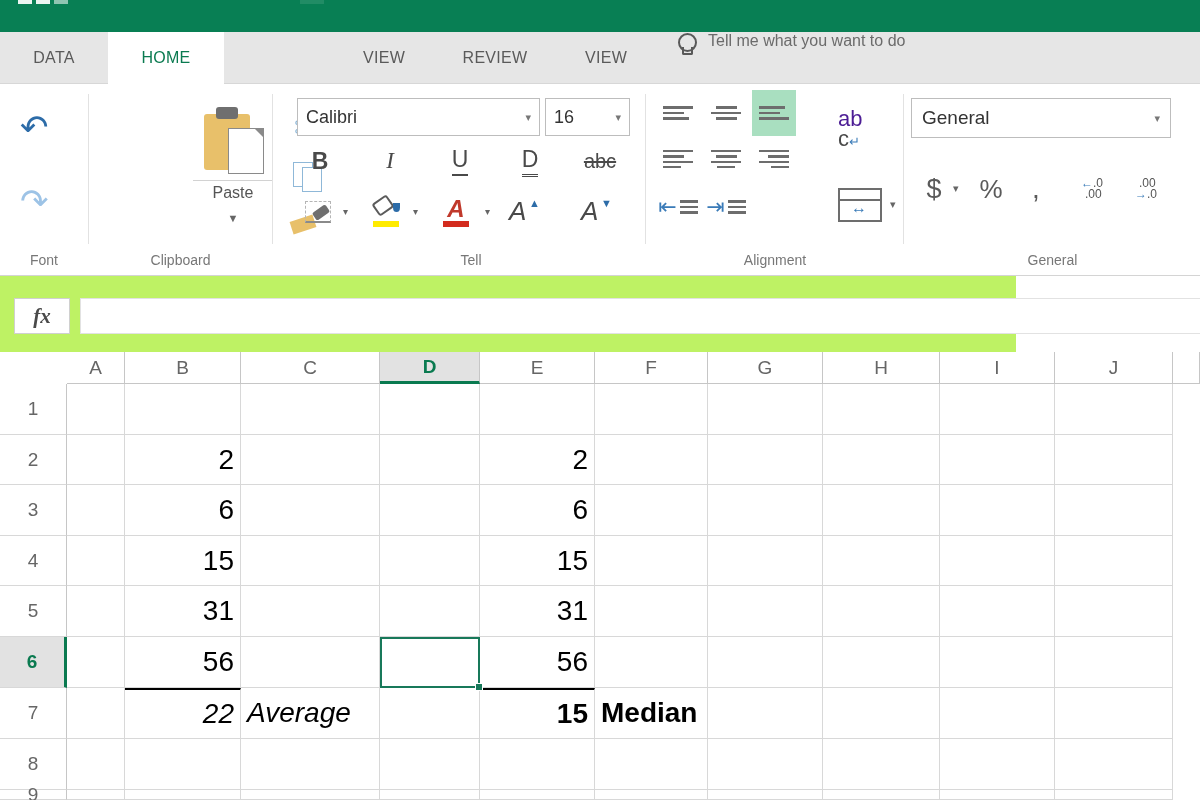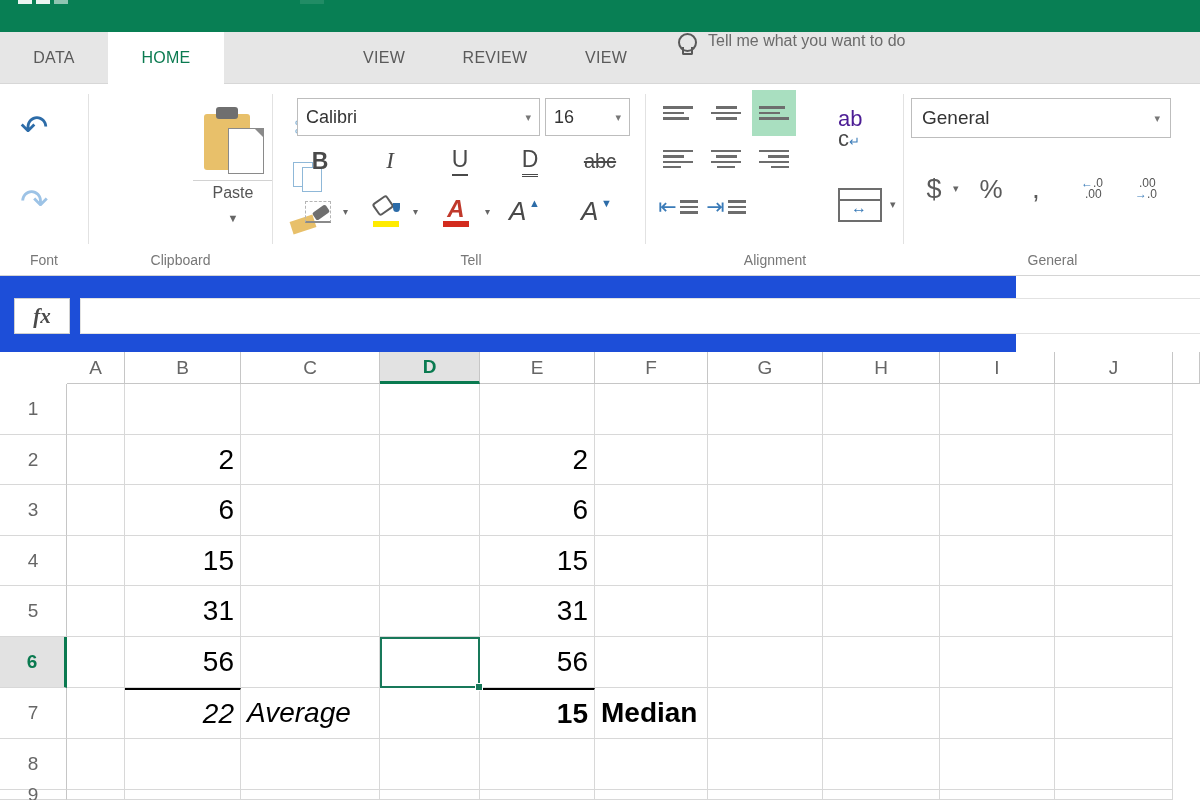--- a/index.html
+++ b/index.html
@@ -181,21 +181,21 @@
     border:1px solid #bdbdbd; background:#fff;
     display:flex; align-items:center; padding:0 10px;
     font-size:19px; color:#333;
   }
   .nbtn{ position:absolute; top:88px; display:flex; align-items:center; justify-content:center; color:#5a5a5a; cursor:pointer; }
   .decgroup{ position:relative; font-size:12px; line-height:11px; color:#2d6ca8; width:42px; }
   .decgroup .t{ display:block; }
 
   
   .fbar{
-    position:absolute; left:0; top:276px; width:1016px; height:76px; background:#1d4ed8;
+    position:absolute; left:0; top:276px; width:1016px; height:76px; background:#bef264;
   }
   .fx{
     position:absolute; left:14px; top:22px; width:56px; height:36px;
     border:1px solid #d0d0d0; background:#fff;
     display:flex; align-items:center; justify-content:center;
     font-family:"Liberation Serif", serif; font-style:italic; font-weight:bold;
     font-size:21px; color:#4a4a4a;
   }
   .finput{
     position:absolute; left:80px; top:22px; width:1128px; height:36px;

